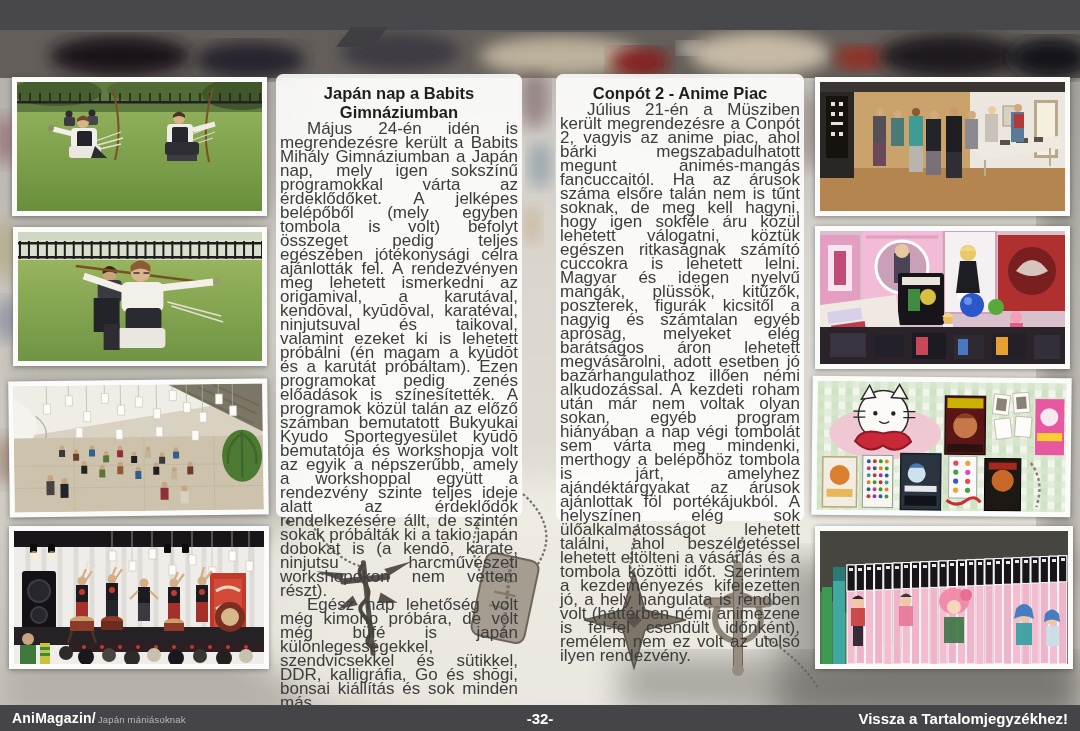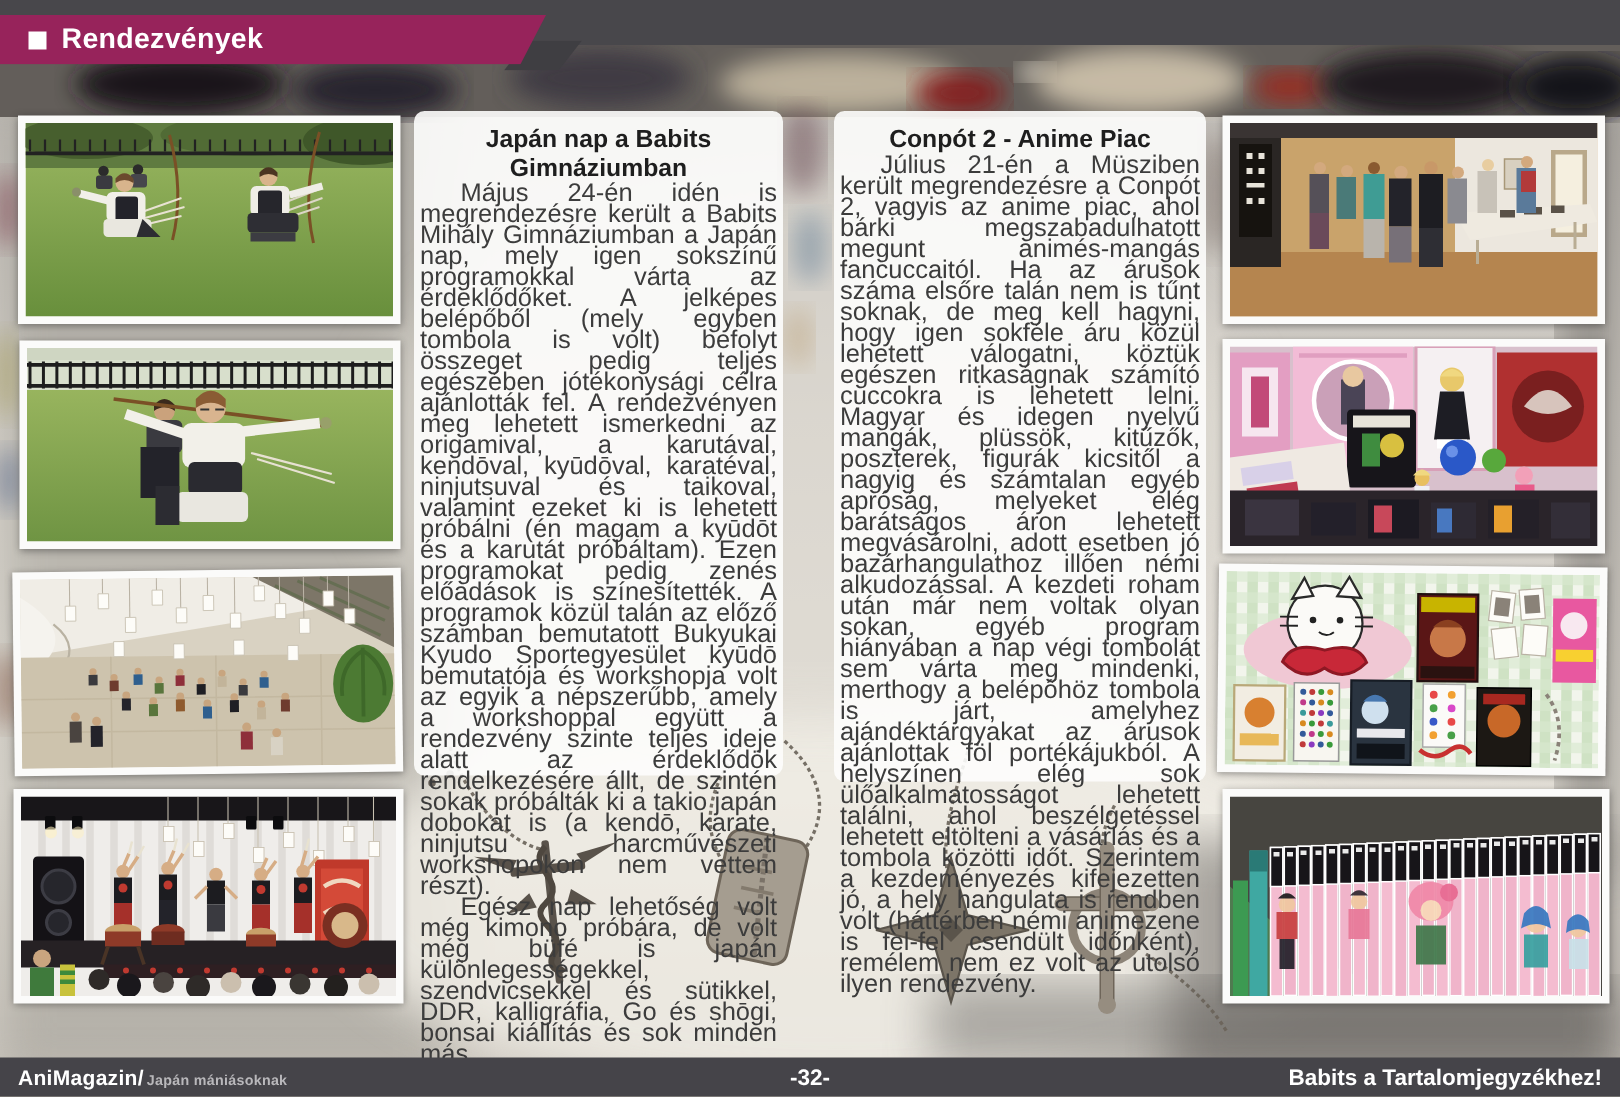--- a/index.html
+++ b/index.html
@@ -39,21 +39,21 @@
   .para{font-size:17px;line-height:14px;color:#3c3c3c;text-align:justify;
           text-indent:27px;margin:0;}
 
   
   .credit{position:absolute;top:681px;right:9px;font-style:italic;font-size:13.5px;color:#3e3d42;
           text-shadow:0 0 3px #fff,0 0 5px #fff,0 0 1px #fff;}
   .credit a{color:#4c8fd6;text-decoration:underline;cursor:pointer;}
   .bottombar{position:absolute;left:0;top:705px;width:1080px;height:26px;background:#454449;
           display:flex;align-items:center;}
   .brand{margin-left:12px;color:#fff;font-weight:bold;font-size:14px;letter-spacing:.2px;}
-  .brand-sub{color:#b9b8bb;font-weight:bold;font-size:9.5px;margin-left:2px;}
+  .brand-sub{color:#b9b8bb;font-weight:normal;font-size:9.5px;margin-left:2px;}
   .pagenum{position:absolute;left:50%;transform:translateX(-50%);color:#fff;font-weight:bold;font-size:15px;}
   .backlink{margin-left:auto;margin-right:12px;color:#fff;font-weight:bold;font-size:15px;
           text-decoration:none;cursor:pointer;}
 </style>
 </head>
 <body>
 
 <div class="page">
 
   <svg class="bg" viewBox="0 0 1080 731" preserveAspectRatio="none">
@@ -723,25 +723,21 @@
     <p class="para">Egész nap lehetőség volt még kimono próbára, de volt még büfé is japán különlegességekkel, szendvicsekkel és sütikkel, DDR, kalligráfia, Go és shōgi, bonsai kiállítás és sok minden más.</p>
   </div>
 
   <div class="artbox" id="box2">
     <h2 class="art-title">Conpót 2 - Anime Piac</h2>
     <p class="para">Július 21-én a Müsziben került megrendezésre a Conpót 2, vagyis az anime piac, ahol bárki megszabadulhatott megunt animés-mangás fancuccaitól. Ha az árusok száma elsőre talán nem is tűnt soknak, de meg kell hagyni, hogy igen sokféle áru közül lehetett válogatni, köztük egészen ritkaságnak számító cuccokra is lehetett lelni. Magyar és idegen nyelvű mangák, plüssök, kitűzők, poszterek, figurák kicsitől a nagyig és számtalan egyéb apróság, melyeket elég barátságos áron lehetett megvásárolni, adott esetben jó bazárhangulathoz illően némi alkudozással. A kezdeti roham után már nem voltak olyan sokan, egyéb program hiányában a nap végi tombolát sem várta meg mindenki, merthogy a belépőhöz tombola is járt, amelyhez ajándéktárgyakat az árusok ajánlottak föl portékájukból. A helyszínen elég sok ülőalkalmatosságot lehetett találni, ahol beszélgetéssel lehetett eltölteni a vásárlás és a tombola közötti időt. Szerintem a kezdeményezés kifejezetten jó, a hely hangulata is rendben volt (háttérben némi animezene is fel-fel csendült időnként), remélem nem ez volt az utolsó ilyen rendezvény.</p>
   </div>
 
   <div class="topbar"></div>
   <div class="banner-shadow"></div>
-  <div class="banner">
-    <span class="bullet"></span>
-    <span class="banner-label">Rendezvények</span>
-  </div>
 
 
   <div class="bottombar">
     <span class="brand"><span>AniMagazin/</span><span class="brand-sub">Japán mániásoknak</span></span>
     <span class="pagenum">-32-</span>
-    <a class="backlink">Babits a Tartalomjegyzékhez!</a>
+    <a class="backlink">Vissza a Tartalomjegyzékhez!</a>
   </div>
 
 </div>
 
 </body></html>

